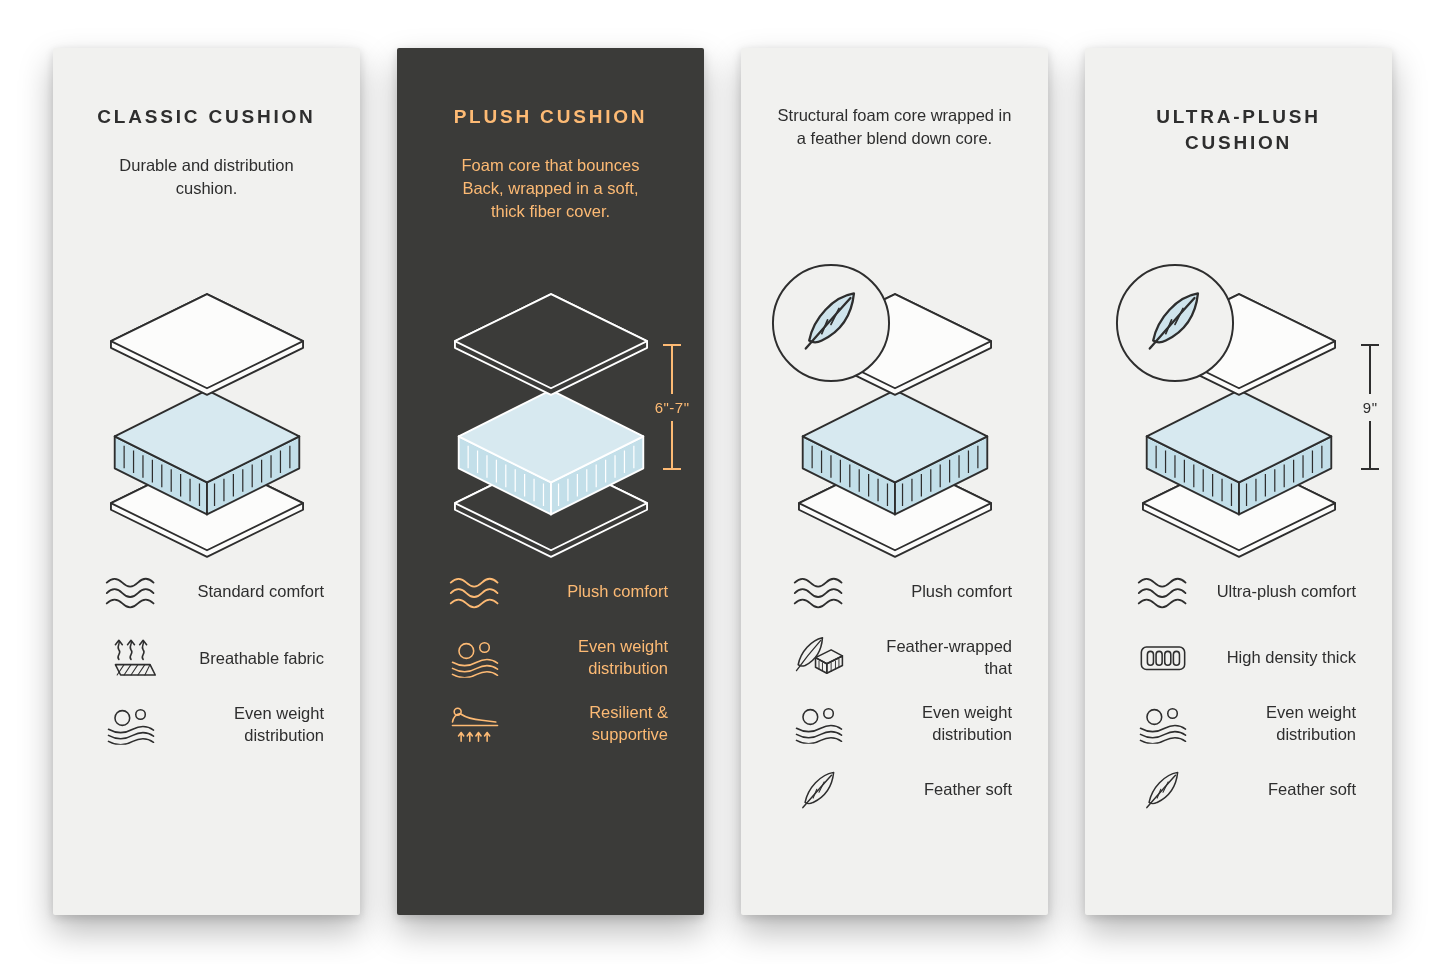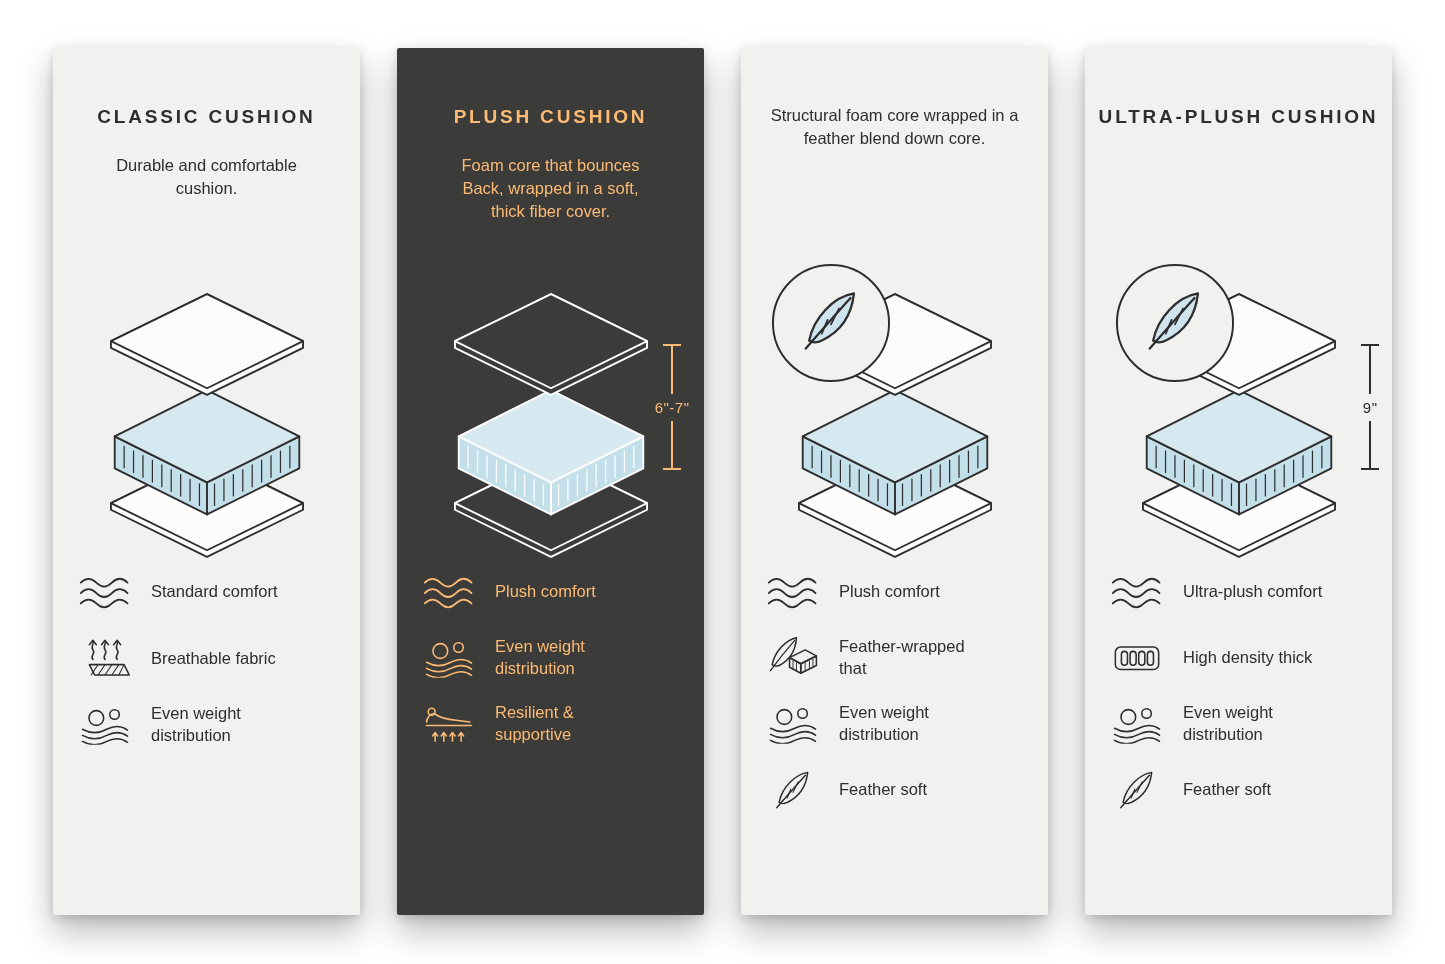--- a/index.html
+++ b/index.html
@@ -3,21 +3,21 @@
 <meta charset="utf-8">
 <style>
   html,body { margin:0; padding:0; }
   body {
     width:1445px; height:964px; background:#ffffff; overflow:hidden;
     font-family:"Liberation Sans", sans-serif; color:#2e2e2e;
   }
   .board { display:flex; gap:37px; justify-content:center; padding-top:48px; }
   .card {
     width:307px; height:867px; box-sizing:border-box;
-    padding:56px 10px 0; border-radius:2px; position:relative;
+    padding:56px 36px 0; border-radius:2px; position:relative;
     box-shadow:0 16px 34px rgba(0,0,0,0.28), 0 3px 10px rgba(0,0,0,0.14);
     background:var(--card-bg);
   }
   .card--light { --card-bg:#f1f1ef; --ink:#2e2e2e; --panel:#fcfcfb; color:#2e2e2e; }
   .card--dark  { --card-bg:#3b3b39; --ink:#ffffff; --panel:#3b3b39; color:#fdba74; }
   .card { --foam-top:#d7e9f0; --foam-side:#c3dfe9; }
 
   .card-header { height:184px; text-align:center; }
   .title {
     margin:0 0 24px; font-size:19px; font-weight:bold;
@@ -38,21 +38,21 @@
   .dim {
     position:absolute; right:-26px; top:56px; height:126px;
     display:flex; flex-direction:column; align-items:center;
   }
   .dim-line { width:2px; flex:1; background:currentColor; position:relative; }
   .dim-line::after { content:""; position:absolute; left:-8px; width:18px; height:2px; background:currentColor; }
   .dim-line.t::after { top:0; }
   .dim-line.b::after { bottom:0; }
   .dim-label { font-size:15px; padding:5px 0; white-space:nowrap; letter-spacing:0.5px; }
 
-  .features { list-style:none; margin:10px 0 0; padding:0 0 0 14px; display:flex; flex-direction:column; gap:22px; }
+  .features { list-style:none; margin:10px 0 0; padding:0 0 0 14px; display:flex; flex-direction:column; gap:22px;text-align:right; }
   .feature { display:flex; align-items:center; gap:18px; min-height:44px; }
   .ficon { width:56px; flex:0 0 56px; display:flex; justify-content:center; align-items:center; }
   .isvg { width:52px; height:auto; display:block; }
   .flabel { width:152px; font-size:16.5px; line-height:1.32; }
 
   .defs-store { position:absolute; width:0; height:0; overflow:hidden; }
 </style>
 </head>
 <body>
 
@@ -190,21 +190,21 @@
       </g>
     </symbol>
   </defs>
 </svg>
 
 <div class="board">
 
   <section class="card card--light c0">
     <header class="card-header">
       <h2 class="title">CLASSIC CUSHION</h2>
-      <p class="desc">Durable and comfortable cushion.</p>
+      <p class="desc">Durable and distribution cushion.</p>
     </header>
     <div class="illus">
       <svg class="cushion" viewBox="0 0 240 290">
           <use href="#cushion"></use>
         </svg>
     </div>
     <ul class="features">
       <li class="feature">
         <span class="ficon">
             <svg class="isvg" viewBox="0 0 60 42">

